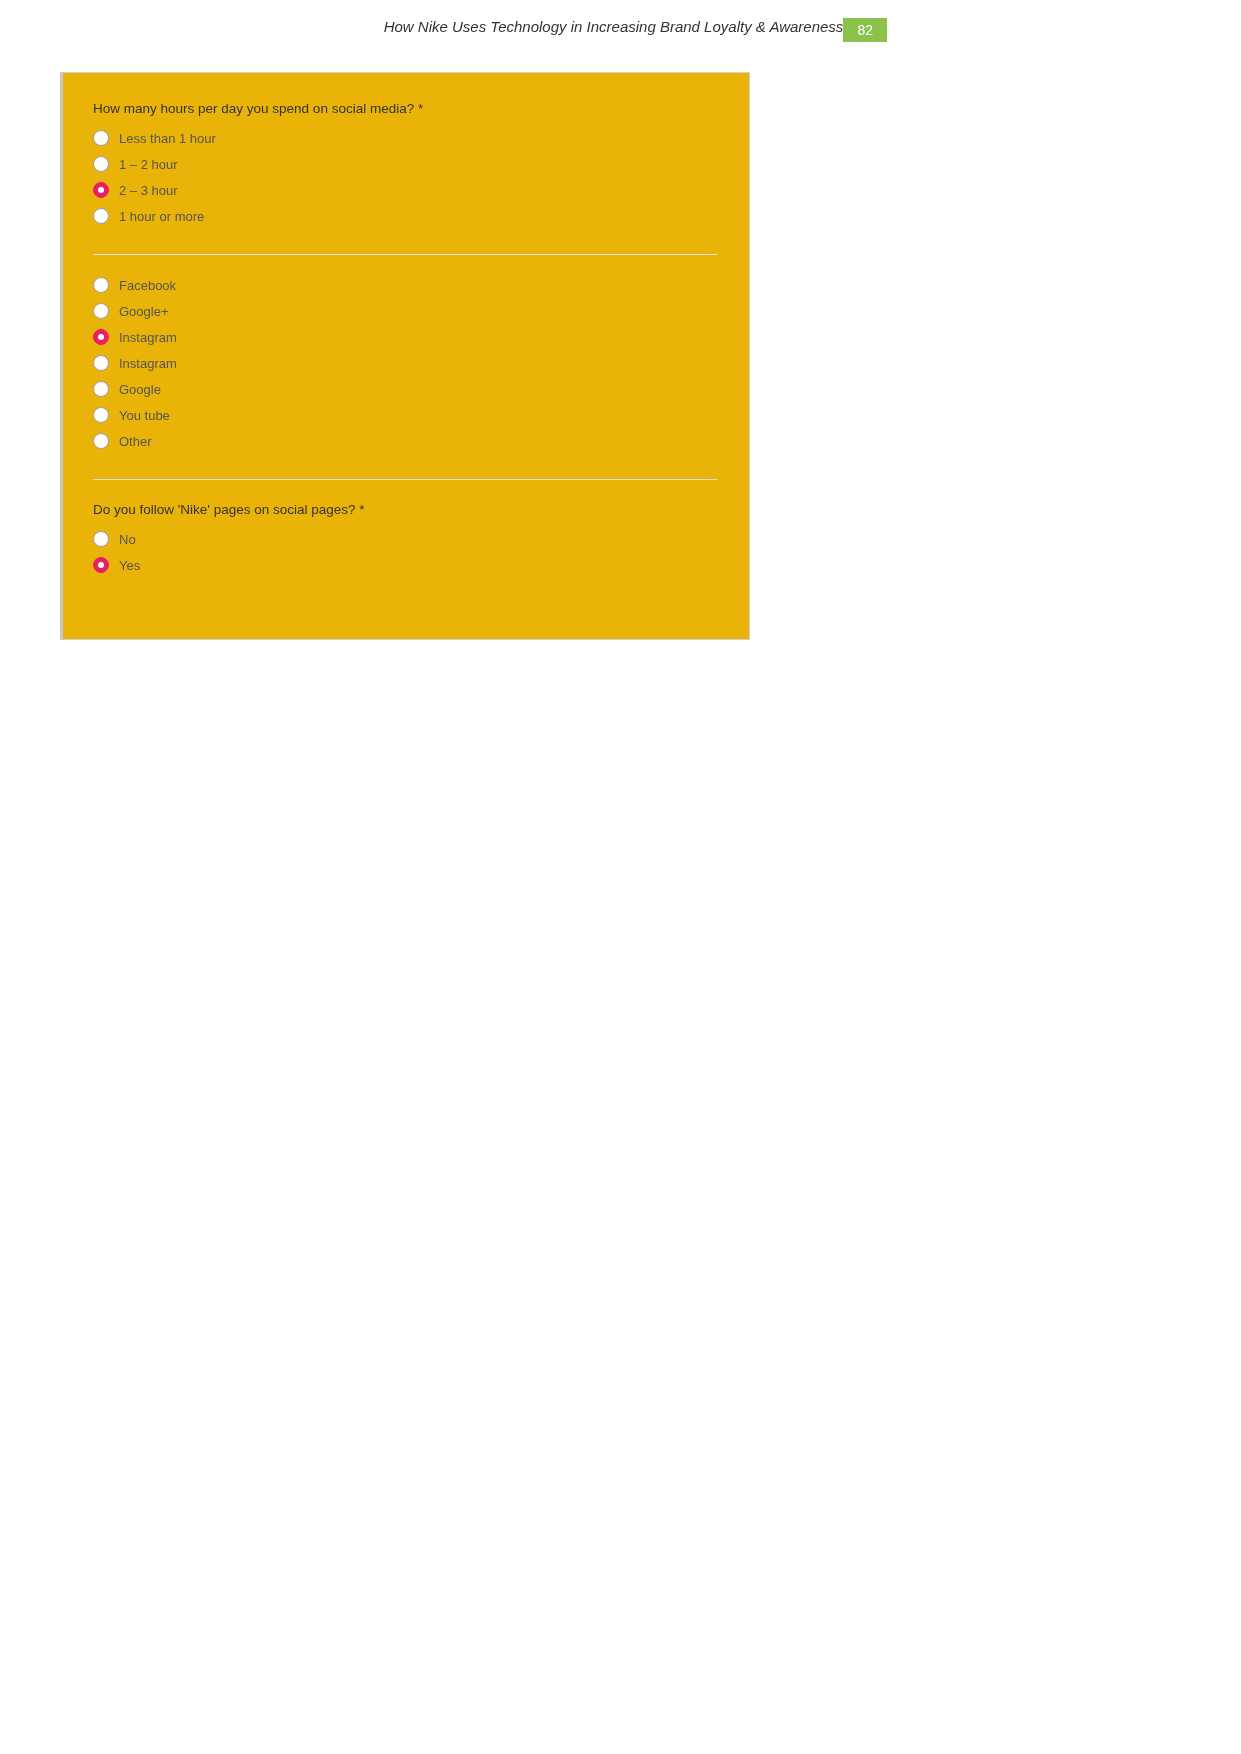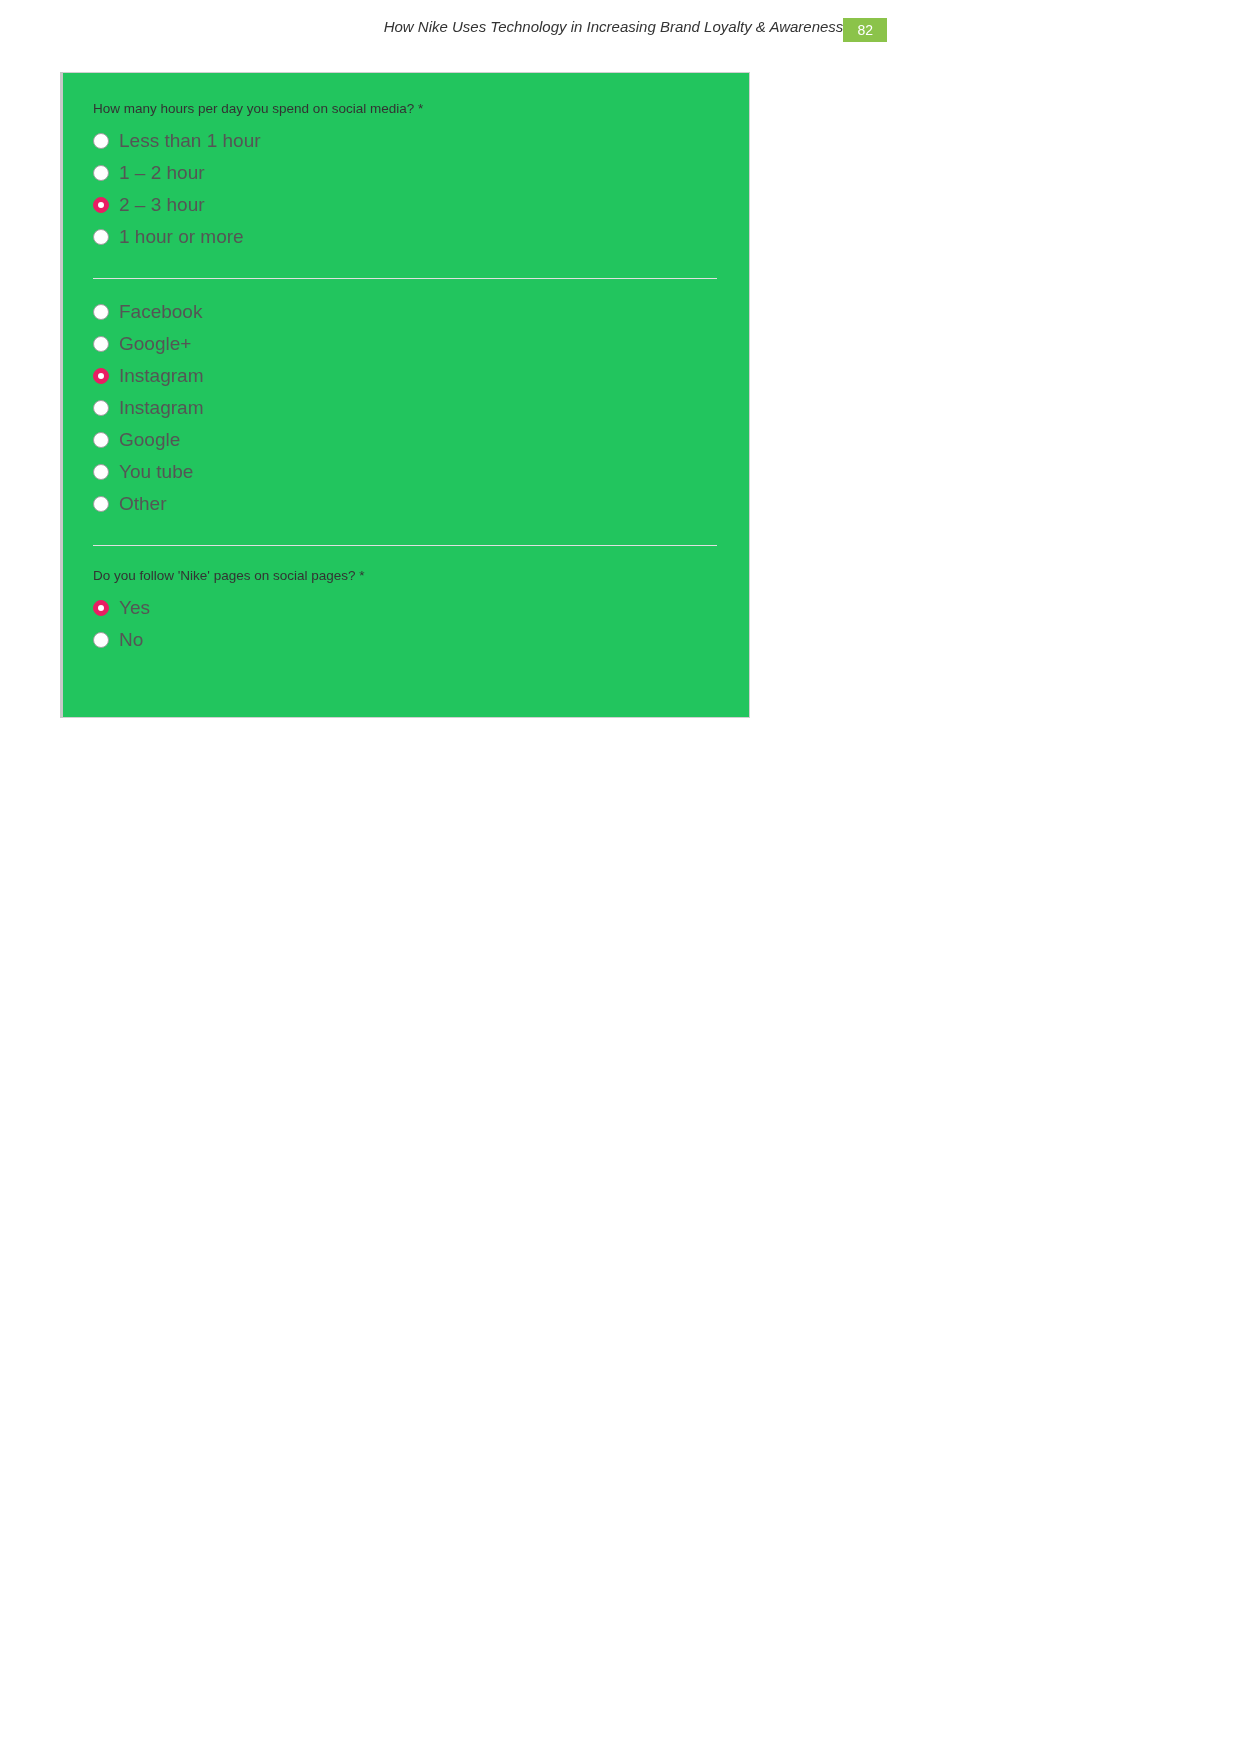--- a/index.html
+++ b/index.html
@@ -79,21 +79,21 @@
 
     .radio-circle.selected::after {
       content: '';
       width: 6px;
       height: 6px;
       border-radius: 50%;
       background: #fff;
     }
 
     .radio-label {
-      font-size: 19px;
+      font-size: 13px;
       color: #555;
     }
 
     .divider {
       border: none;
       border-top: 1px solid #e0e0e0;
       margin: 22px 0;
     }
 
     .survey-wrapper {
@@ -108,21 +108,21 @@
       left: 0;
       top: 0;
       bottom: 0;
       width: 3px;
       background: #c8c8c8;
     }
 
     .survey-inner {
       border: 1px solid #d0d0d0;
       padding: 28px 32px 36px 32px;
-      background: #22c55e;
+      background: #eab308;
     }
   </style>
 </head>
 <body>
 
 <div class="page-header">
   <span class="page-title">How Nike Uses Technology in Increasing Brand Loyalty &amp; Awareness</span>
   <div class="page-number-badge">82</div>
 </div>
 
@@ -176,22 +176,22 @@
         </div>
         <div class="radio-option">
           <div class="radio-circle"></div>
           <span class="radio-label">Other</span>
         </div>
       </div>
       <hr class="divider">
       <div class="question-block">
         <div class="question-text">Do you follow 'Nike' pages on social pages? *</div>
         <div class="radio-option">
+          <div class="radio-circle"></div>
+          <span class="radio-label">No</span>
+        </div>
+        <div class="radio-option">
           <div class="radio-circle selected"></div>
           <span class="radio-label">Yes</span>
-        </div>
-        <div class="radio-option">
-          <div class="radio-circle"></div>
-          <span class="radio-label">No</span>
         </div>
       </div>
     </div>
 </div>
 
 </body></html>

